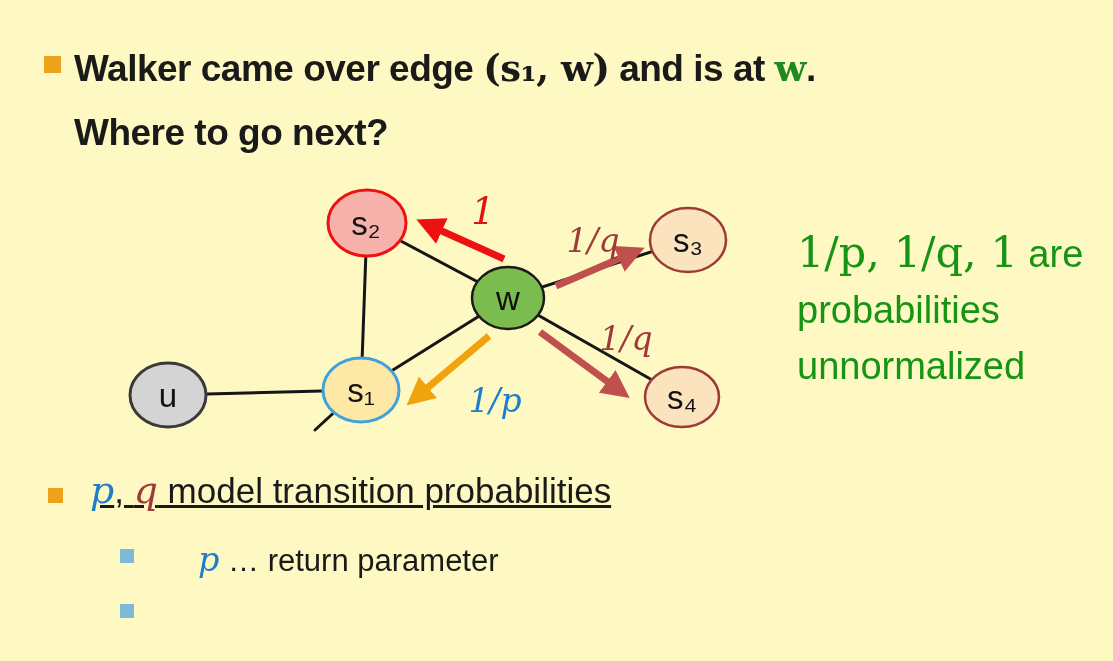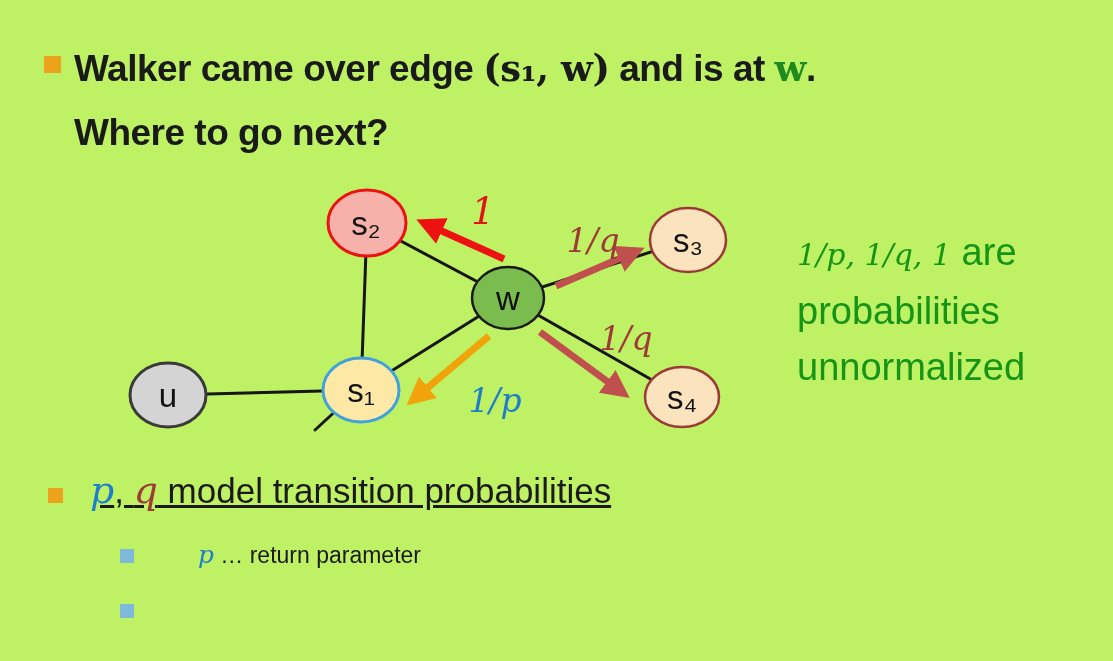--- a/index.html
+++ b/index.html
@@ -1,16 +1,16 @@
 <!DOCTYPE html>
 <html><head>
 <meta charset="utf-8">
 <style>
   html,body{margin:0;padding:0;background:#fff;}
-  .slide{position:relative;width:1113px;height:661px;background:#bef264;overflow:hidden;
+  .slide{position:relative;width:1113px;height:661px;background:#fef9c3;overflow:hidden;
          font-family:"Liberation Sans",sans-serif;color:#1a1a1a;}
 
   
   .sq{position:absolute;}
   .sq-orange{width:17px;height:17px;background:#ECA31B;}
   .sq-orange.small{width:15px;height:15px;}
   .sq-blue{width:14px;height:14px;background:#7FB9DA;}
 
   
   .title{position:absolute;left:74px;top:36px;font-size:37px;font-weight:bold;
@@ -22,25 +22,25 @@
   .graph{position:absolute;left:0;top:0;}
   .edge{stroke:#161616;stroke-width:3;fill:none;stroke-linecap:round;}
   .arrow{fill:none;stroke-linecap:butt;}
   .nlabel{font-family:"Liberation Sans",sans-serif;font-size:33px;fill:#111;}
   .alabel{font-family:"DejaVu Serif",serif;font-style:italic;font-size:33px;}
   .alabel.big{font-size:37px;}
 
   
   .note{position:absolute;left:797px;top:224px;font-size:38px;line-height:56px;
         color:#159415;white-space:nowrap;}
-  .mathn{font-family:"DejaVu Serif",serif;font-style:italic;font-size:30px;}
+  .mathn{font-family:"DejaVu Serif",serif;font-size:43px;}
 
   
   .b-main{position:absolute;left:90px;top:468px;font-size:35px;white-space:nowrap;text-decoration:underline;}
-  .b-sub{position:absolute;left:198px;font-size:23px;white-space:nowrap;}
+  .b-sub{position:absolute;left:198px;font-size:31px;white-space:nowrap;}
   .var{font-family:"DejaVu Serif",serif;font-style:italic;font-size:1.08em;}
   .var.blue{color:#1F7EC9;}
   .var.red{color:#9E3A38;}
 </style>
 </head>
 <body>
 
 <div class="slide">
 
   <div class="sq sq-orange" style="left:44px;top:56px"></div>

